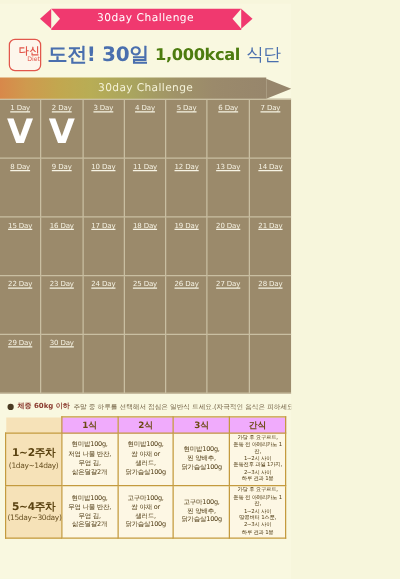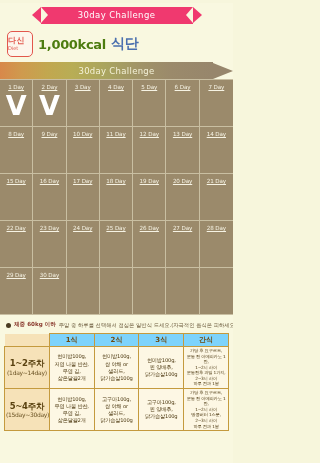--- a/index.html
+++ b/index.html
@@ -53,38 +53,38 @@
   
   .title-row {
     display: flex; align-items: center;
     padding: 2px 0 4px 7px; gap: 5px;
   }
   .logo {
     width: 26px; height: 26px; flex: 0 0 26px;
     border: 1.2px solid #e2574c; border-radius: 5px;
     background: #fdf6ec;
     display: flex; flex-direction: column;
-    align-items: flex-start; justify-content: center;
+    align-items: flex-end; justify-content: center;
     line-height: 1;
   }
   .logo-kr {
     font-size: 8px; color: #e2574c; font-weight: bold;
     letter-spacing: .5px;
   }
   .logo-en { font-size: 5px; color: #e2574c; margin-top: 1px; }
   .title-main {
     font-size: 16px; font-weight: bold; color: #4a6fae;
     letter-spacing: -.3px; white-space: nowrap;
   }
   .title-kcal {
     font-size: 13px; font-weight: bold; color: #4d7c0f;
     letter-spacing: -.3px; white-space: nowrap;
   }
   .title-sub {
-    font-size: 14px; font-weight: bold; color: #4a6fae;
+    font-size: 14px; font-weight: normal; color: #4a6fae;
     letter-spacing: -.3px; white-space: nowrap;
   }
 
   
   .arrow-band {
     position: relative; height: 17px; margin: 1px 0 0 0;
     display: flex; align-items: center;
   }
   .arrow-body {
     height: 17px; width: 213px;
@@ -161,21 +161,21 @@
     table-layout: fixed;
   }
   .meal-table td, .meal-table th {
     border: 1px solid #c49a3e;
     text-align: center;
     vertical-align: middle;
     padding: 1px;
   }
   .th-blank { background: #f6e2b8; border: none !important; }
   .th-meal {
-    background: #7dd3fc;
+    background: #f0abfc;
     font-size: 7px; font-weight: bold; color: #6b4a12;
     height: 10px;
   }
   .td-week {
     background: #f6e2b8;
     width: 58px;
     line-height: 1.25;
   }
   .week-title {
     display: block;
@@ -211,20 +211,21 @@
       <span class="ribbon-notch-r"></span>
       <span class="ribbon-text">30day Challenge</span>
     </div>
   </div>
 
   <div class="title-row">
     <div class="logo">
       <span class="logo-kr">다신</span>
       <span class="logo-en">Diet</span>
     </div>
+    <span class="title-main">도전! 30일</span>
     <span class="title-kcal">1,000kcal</span>
     <span class="title-sub">식단</span>
   </div>
 
   <div class="arrow-band">
     <div class="arrow-body"></div>
     <div class="arrow-head"></div>
     <span class="arrow-text">30day Challenge</span>
   </div>
 

